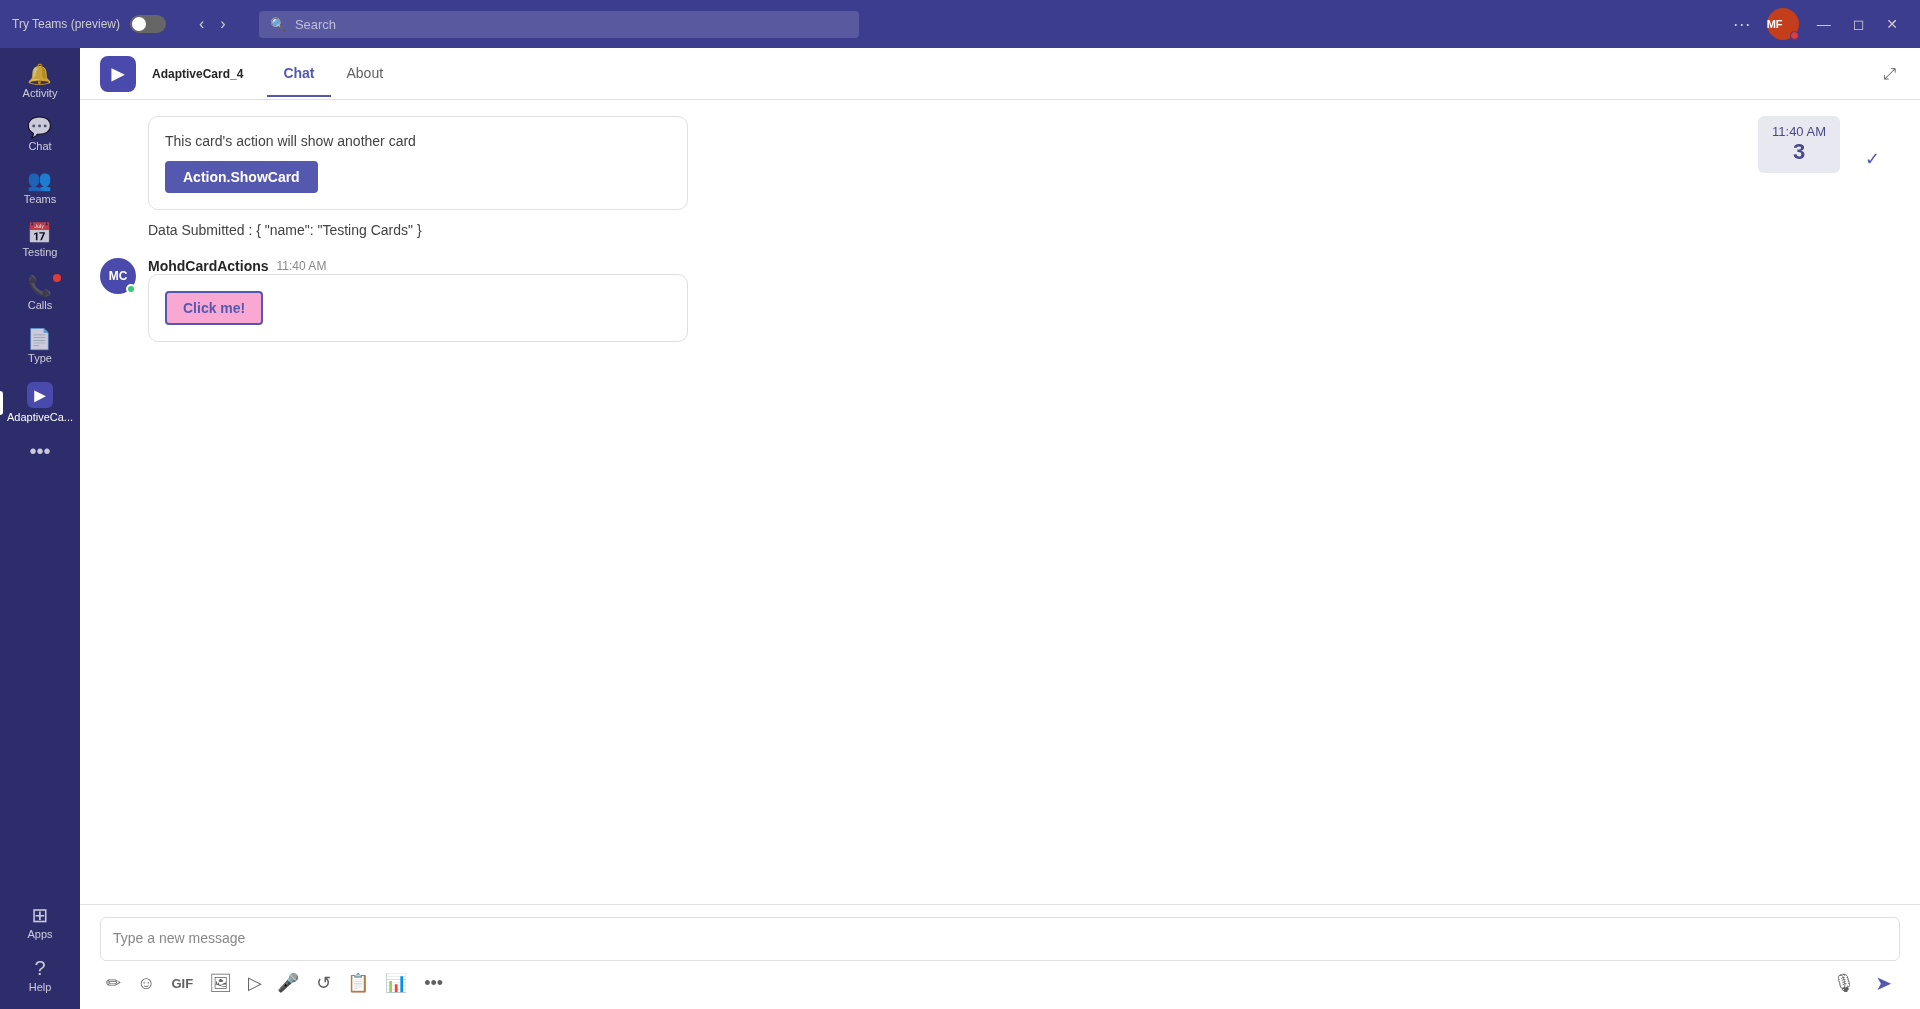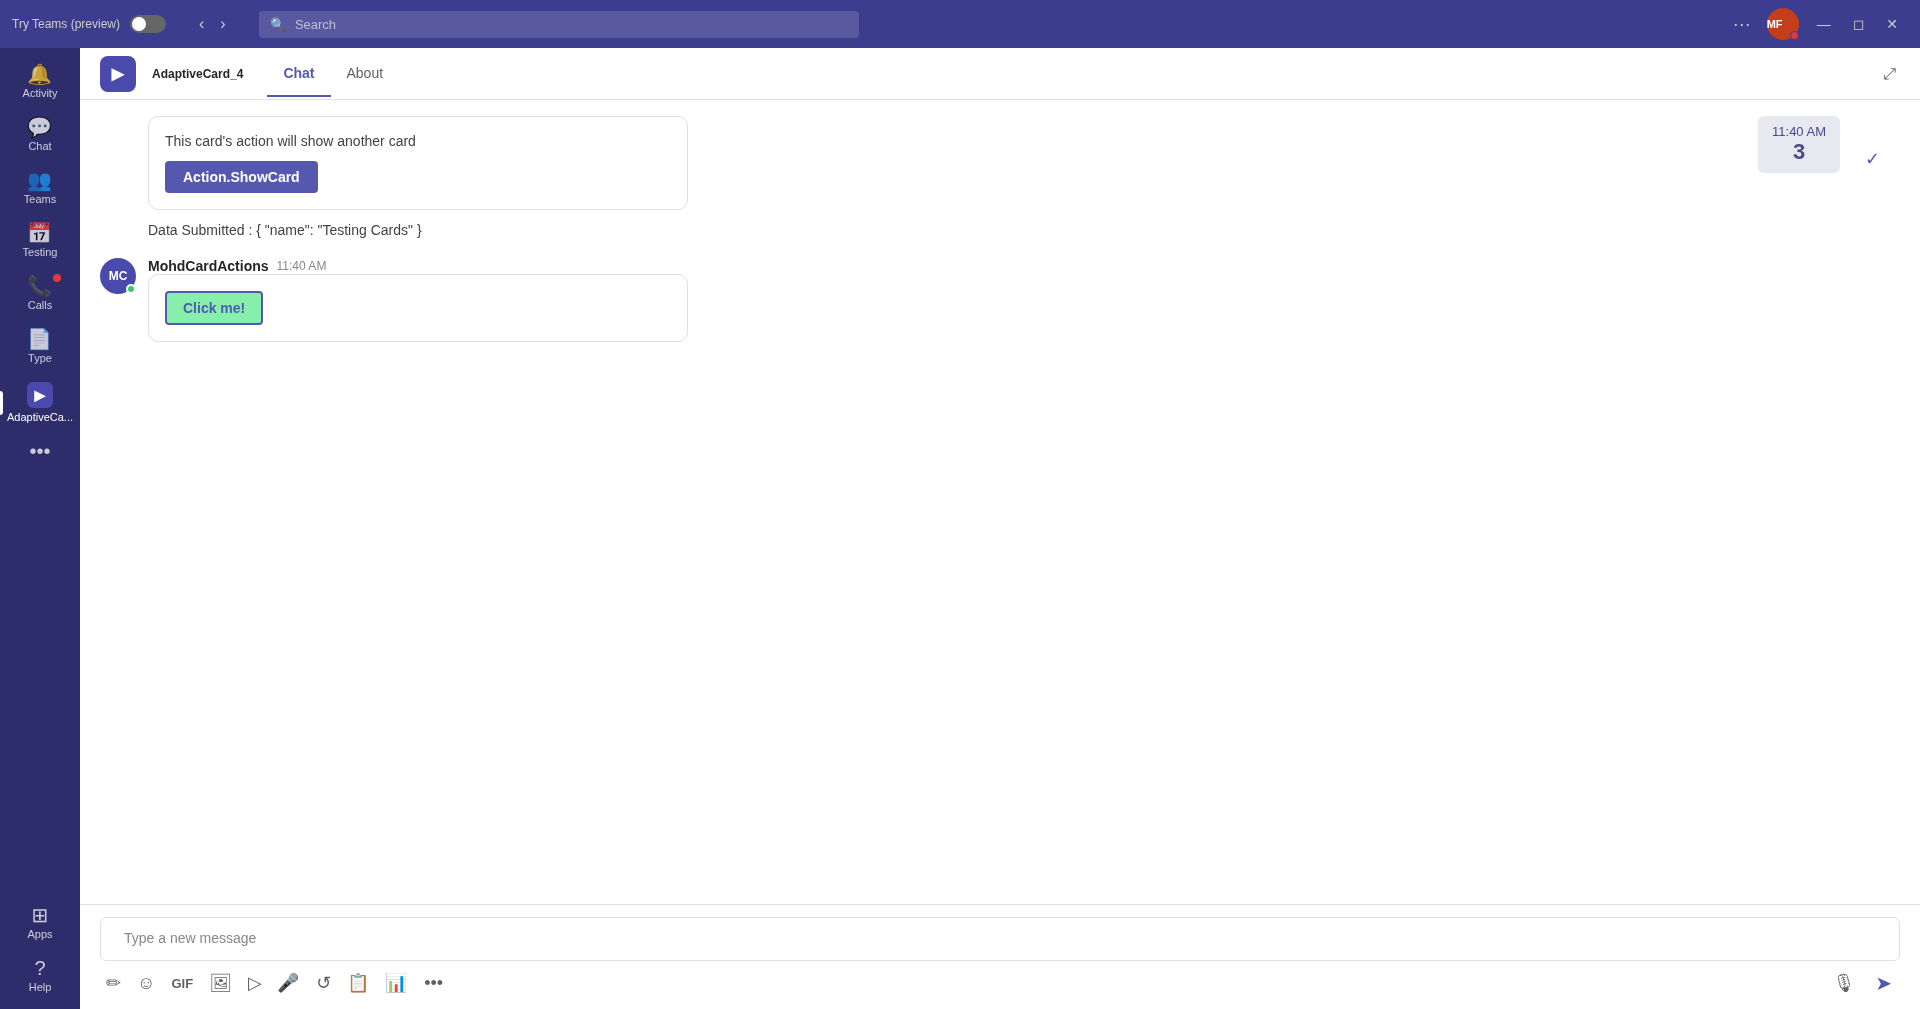--- a/index.html
+++ b/index.html
@@ -130,41 +130,41 @@
     .card-text { font-size: 14px; color: #424242; margin-bottom: 12px; }
     .card-title { font-size: 16px; font-weight: 700; color: #252525; margin-bottom: 8px; }
     .card-subtitle { font-size: 14px; color: #424242; }
 
     .action-show-card-btn {
       background: #5558af; color: white; border: none; border-radius: 4px;
       padding: 8px 18px; font-size: 14px; font-weight: 600; cursor: pointer;
     }
 
     .click-me-btn {
-      background: #86efac; color: #5558af; border: 2px solid #5558af; border-radius: 4px;
+      background: #f9a8d4; color: #5558af; border: 2px solid #5558af; border-radius: 4px;
       padding: 7px 16px; font-size: 14px; font-weight: 600; cursor: pointer;
     }
 
     .data-submitted-text { font-size: 14px; color: #424242; padding: 4px 0; }
 
     
     .timestamp-bubble {
       position: absolute; right: 60px; top: 0;
       background: #e8e8f0; border-radius: 6px; padding: 8px 14px; text-align: center;
     }
     .timestamp-bubble .ts-time { font-size: 13px; color: #4a4a8a; }
     .timestamp-bubble .ts-count { font-size: 22px; font-weight: 600; color: #4a4a8a; }
     .check-icon { position: absolute; right: 20px; top: 32px; color: #5558af; font-size: 18px; }
 
     
     .message-input-area {
       background: white; border-top: 1px solid #e0e0e0; padding: 12px 20px 8px; flex-shrink: 0;
     }
     .message-input-box {
-      border: 1px solid #e0e0e0; border-radius: 6px; padding: 12px 23px; min-height: 44px;
+      border: 1px solid #e0e0e0; border-radius: 6px; padding: 12px 12px; min-height: 44px;
       font-size: 14px; color: #888; cursor: text; background: white;
     }
     .message-toolbar {
       display: flex; align-items: center; gap: 4px; padding: 6px 0 2px;
     }
     .toolbar-btn {
       background: none; border: none; cursor: pointer; color: #616161;
       font-size: 18px; padding: 4px 6px; border-radius: 4px;
     }
     .toolbar-spacer { flex: 1; }

